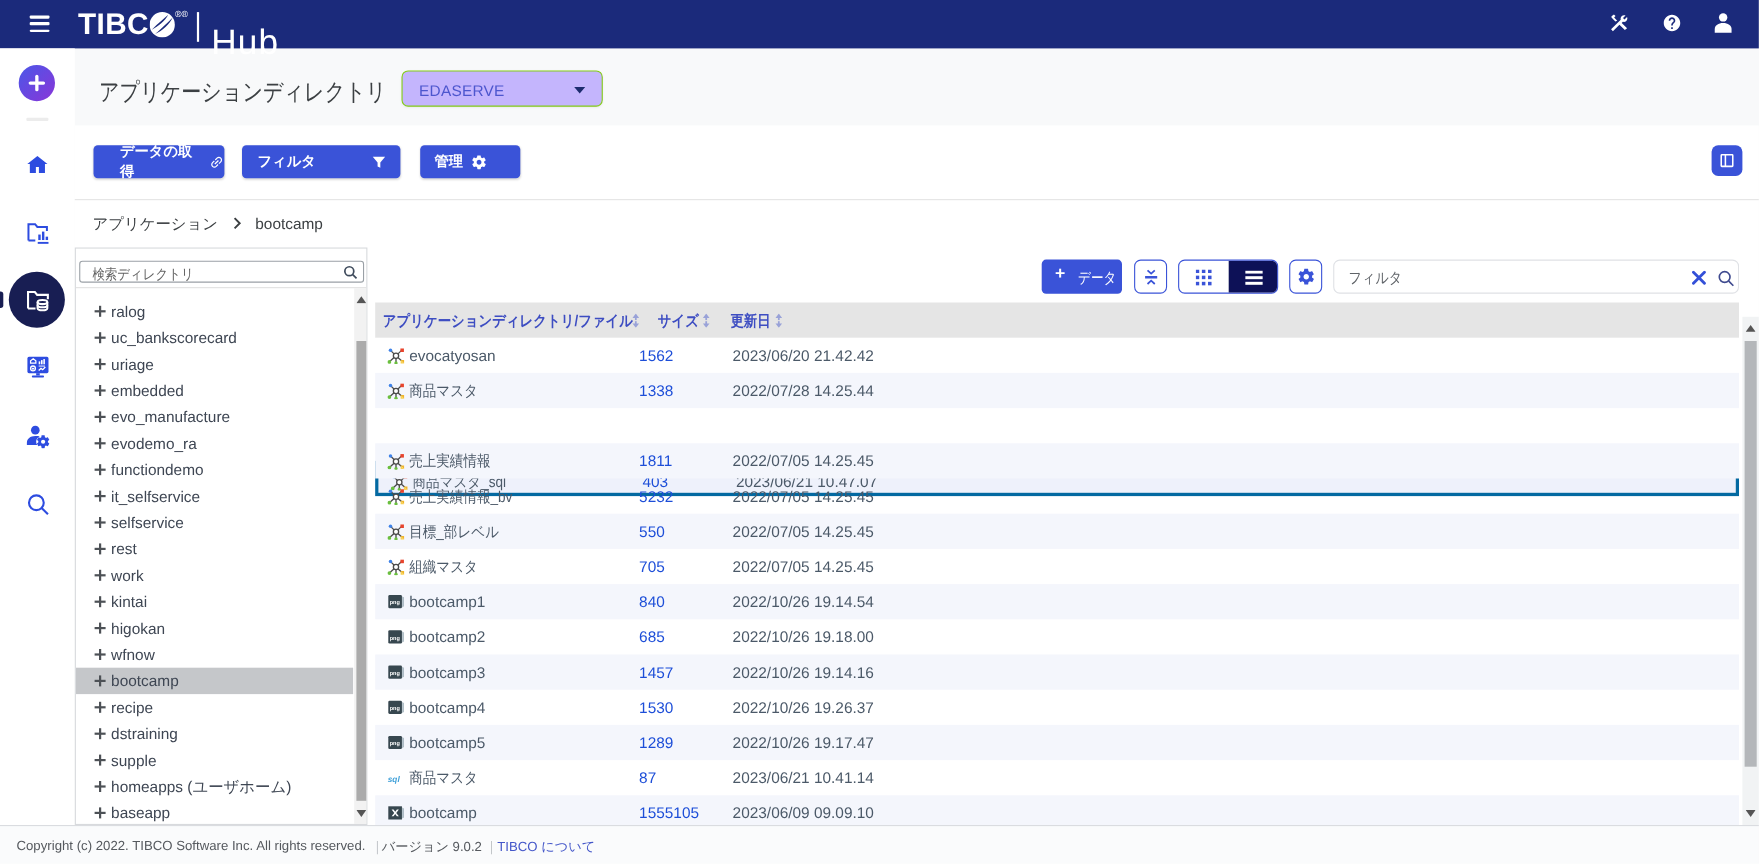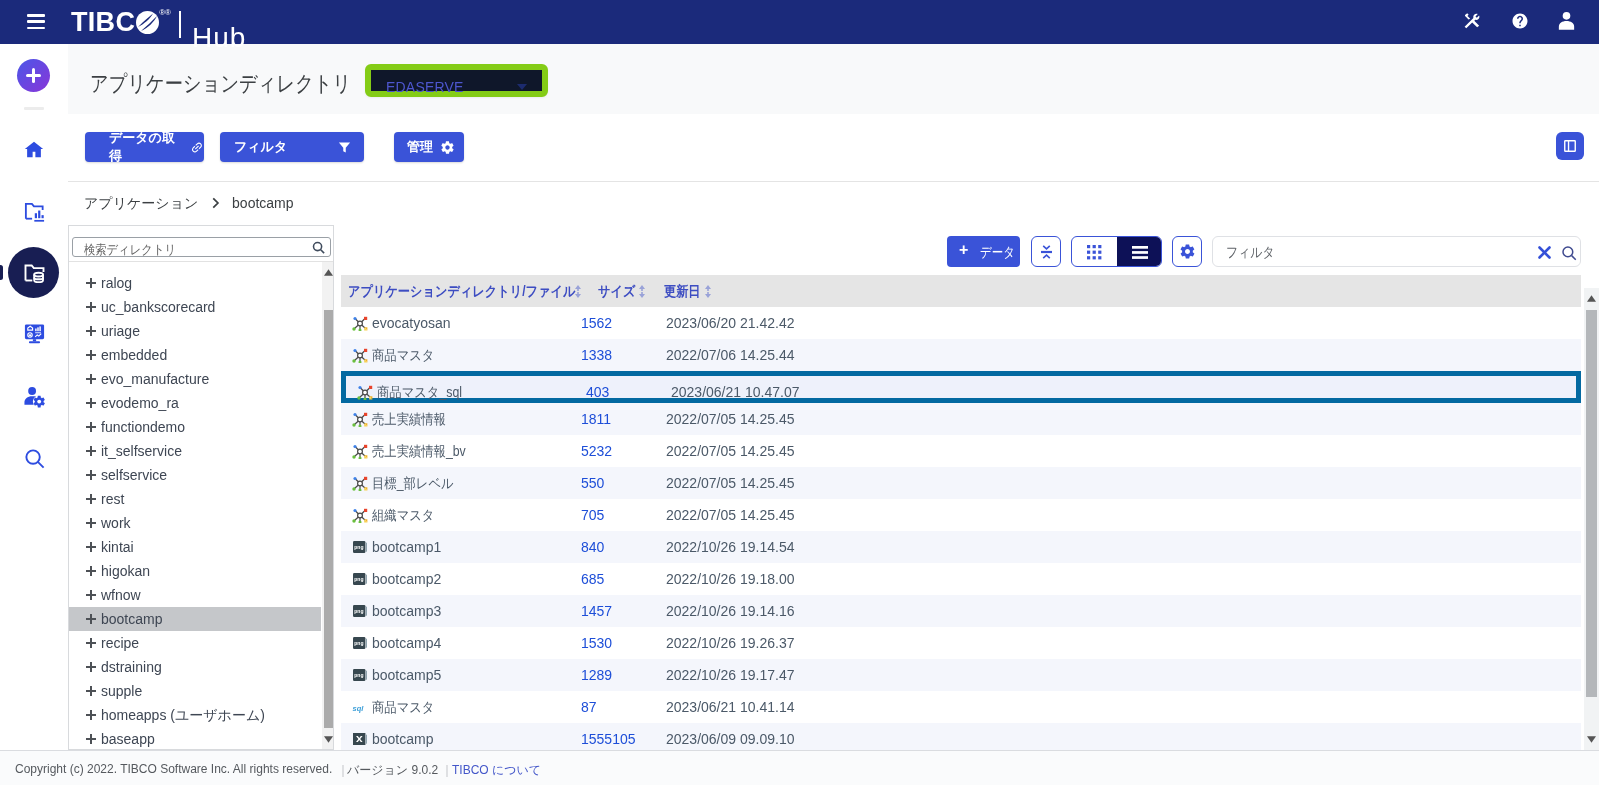--- a/index.html
+++ b/index.html
@@ -6,38 +6,38 @@
 html,body { width:1599px; height:785px; overflow:hidden; }
 body { font-family:"Liberation Sans",sans-serif; position:relative; background:#f8f9fa; }
 
 
 #navbar { position:absolute; left:0; top:0; width:1599px; height:44px; background:#1b2a7b; }
 #burger { position:absolute; left:27px; top:14px; width:18px; height:16px; }
 #burger div { height:2.6px; background:#fff; border-radius:1px; margin-bottom:3.7px; }
 #logo { position:absolute; left:71px; top:0; height:44px; display:flex; align-items:center; color:#ffffff; }
 .tibc { font-size:27px; font-weight:700; letter-spacing:0.3px; }
 .wf { font-size:28px; font-weight:400; letter-spacing:0.8px; margin-left:2px;}
-.hub { font-size:28px; font-weight:400; letter-spacing:1px;margin-top:32px; }
+.hub { font-size:32px; font-weight:400; letter-spacing:1px;margin-top:32px; }
 .reg { font-size:8px; align-self:flex-start; margin-top:8px; }
 .vbar { display:inline-block; width:2px; height:27px; background:#fff; margin:0 11px 0 8px; position:relative; top:2px;}
 .nbicon { position:absolute; top:12px; }
 
 
 #sidebar { position:absolute; left:0; top:44px; width:68px; height:706px; background:#fff; }
 #plusbtn { position:absolute; left:17px; top:15px; width:33px; height:33px; border-radius:50%; background:linear-gradient(135deg,#4b57e8 0%,#8936d8 100%); }
 #plusbtn:before { content:""; position:absolute; left:9px; top:15px; width:15px; height:3px; background:#fff; border-radius:1.5px;}
 #plusbtn:after { content:""; position:absolute; left:15px; top:9px; width:3px; height:15px; background:#fff; border-radius:1.5px;}
 #sidediv { position:absolute; left:24px; top:63px; width:20px; height:2.5px; background:#ececec; border-radius:1px; }
 .sbic { position:absolute; left:23px; }
 #activecirc { position:absolute; left:8px; top:203px; width:51px; height:51px; border-radius:50%; background:#181e53; }
 #activenotch { position:absolute; left:-2px; top:221px; width:5px; height:15px; border-radius:3px; background:#181e53; }
 
 
 #title { position:absolute; left:90px; top:69px; font-size:22px; color:#3c4043; transform:scaleX(0.83); transform-origin:0 50%; white-space:nowrap; }
-#edaselect { position:absolute; left:365px; top:64px; width:183px; height:33px; background:#0f172a; border:6px solid #84cc16; border-radius:6px; box-shadow:0 1px 2px rgba(0,0,0,0.05); }
+#edaselect { position:absolute; left:365px; top:64px; width:183px; height:33px; background:#c4b5fd; border:1px solid #84cc16; border-radius:6px; box-shadow:0 1px 2px rgba(0,0,0,0.05); }
 #edaselect span { position:absolute; left:15px; top:9px; font-size:14px; font-weight:400; color:#4d56ce; letter-spacing:0.2px; }
 #edaselect .caret { position:absolute; right:15px; top:14px; width:0; height:0; border-left:5.5px solid transparent; border-right:5.5px solid transparent; border-top:6.5px solid #1c2b6e; }
 
 #whitecard { position:absolute; left:68px; top:114px; width:1531px; height:636px; background:#fff; }
 
 
 .bluebtn { position:absolute; top:132px; height:30px; background:#3a53d8; border-radius:4px; color:#fff; font-size:13px; font-weight:700; display:flex; align-items:center; box-shadow:0 1px 2px rgba(0,0,0,0.15); }
 #hdrdivider { position:absolute; left:68px; top:181px; width:1531px; height:1px; background:#e4e4e4; }
 #breadcrumb { position:absolute; left:84px; top:194px; font-size:14px; color:#3c4043; }
 #paneltoggle { position:absolute; left:1556px; top:132px; width:28px; height:28px; background:#3a53d8; border-radius:6px; }
@@ -64,21 +64,21 @@
 #segmented { position:absolute; left:730px; top:11px; width:91px; height:31px; border:1px solid #3a53d8; border-radius:6px; overflow:hidden; }
 #seglist { position:absolute; left:45px; top:0; width:46px; height:30px; background:#0d1157; }
 #filterinput { position:absolute; left:871px; top:11px; width:369px; height:31px; background:#fff; border:1px solid #dfe1e5; border-radius:6px; }
 #filterinput span { position:absolute; left:13px; top:7px; font-size:14px; color:#5f6368; white-space:nowrap; transform:scaleX(0.85); transform-origin:0 50%; }
 
 #thead { position:absolute; left:0; top:50px; width:1240px; height:32px; background:#e5e5e5; }
 .th { position:absolute; top:0; height:32px; line-height:32px; font-size:14px; font-weight:700; color:#3d4dc2; transform:scaleX(0.87); transform-origin:0 50%; white-space:nowrap; }
 .sorticon { position:absolute; top:10px; }
 .row { position:absolute; left:0; width:1240px; height:32px; }
 .row.alt { background:#f4f6fc; }
-.rowsel { background:#eef1fb; border:5px solid #0369a1; }
+.rowsel { background:#eef1fb; border:3px solid #0369a1;margin-top:48px; }
 .cellname { position:absolute; left:31px; top:0; height:32px; line-height:32px; font-size:14px; color:#4b5968; white-space:nowrap; }
 .cjk { display:inline-block; transform:scaleX(0.88); transform-origin:0 50%; }
 .cellsize { position:absolute; left:240px; top:0; height:32px; line-height:32px; font-size:14px; color:#1d4ed8; }
 .celldate { position:absolute; left:325px; top:0; height:32px; line-height:32px; font-size:14px; color:#4b5968; }
 .rowicon { position:absolute; left:11px; top:8px; width:16px; height:16px; }
 
 
 #tablesb { position:absolute; left:1584px; top:288px; width:15px; height:462px; background:#f1f3f4; }
 #tablesb .thumb { position:absolute; left:2px; top:22px; width:11px; height:387px; background:#b4b7ba; }
 
@@ -193,21 +193,21 @@
   <svg style="margin-left:8px; transform:rotate(-45deg)" width="15" height="15" viewBox="0 0 24 24" fill="#fff">
       <path d="M3.9 12c0-1.7 1.4-3.1 3.1-3.1h4V7H7c-2.8 0-5 2.2-5 5s2.2 5 5 5h4v-1.9H7c-1.7 0-3.1-1.4-3.1-3.1zM8 13h8v-2H8v2zm9-6h-4v1.9h4c1.7 0 3.1 1.4 3.1 3.1s-1.4 3.1-3.1 3.1h-4V17h4c2.8 0 5-2.2 5-5s-2.2-5-5-5z"></path>
     </svg>
 </div>
 <div class="bluebtn" style="left:220px; width:144px;">
     <span style="margin-left:14px;">フィルタ</span>
   <svg style="position:absolute; right:12px" width="15" height="15" viewBox="0 0 24 24" fill="#fff">
       <path d="M3 4h18l-7 8.5V20l-4-2v-5.5L3 4z"></path>
     </svg>
 </div>
-<div class="bluebtn" style="left:382px; width:70px;margin-left:12px;">
+<div class="bluebtn" style="left:382px; width:91px;">
     <span style="margin-left:13px;">管理</span>
   <svg style="margin-left:7px" width="15" height="15" viewBox="0 0 24 24" fill="#fff">
       <path d="M19.4 13c0-.3.1-.6.1-1s0-.7-.1-1l2.1-1.7c.2-.2.2-.4.1-.6l-2-3.5c-.1-.2-.4-.3-.6-.2l-2.5 1c-.5-.4-1.1-.7-1.7-1l-.4-2.6c0-.2-.2-.4-.5-.4h-4c-.2 0-.4.2-.5.4l-.4 2.6c-.6.2-1.2.6-1.7 1l-2.5-1c-.2-.1-.5 0-.6.2l-2 3.5c-.1.2-.1.4.1.6L4.5 11c0 .3-.1.6-.1 1s0 .7.1 1l-2.1 1.7c-.2.2-.2.4-.1.6l2 3.5c.1.2.4.3.6.2l2.5-1c.5.4 1.1.7 1.7 1l.4 2.6c0 .2.2.4.5.4h4c.2 0 .4-.2.5-.4l.4-2.6c.6-.2 1.2-.6 1.7-1l2.5 1c.2.1.5 0 .6-.2l2-3.5c.1-.2.1-.4-.1-.6L19.4 13zM12 15.5c-1.9 0-3.5-1.6-3.5-3.5s1.6-3.5 3.5-3.5 3.5 1.6 3.5 3.5-1.6 3.5-3.5 3.5z"></path>
     </svg>
 </div>
 <div id="paneltoggle">
   <svg style="position:absolute;left:7px;top:7px" width="14" height="14" viewBox="0 0 24 24" fill="none" stroke="#fff" stroke-width="2.4">
       <rect x="3" y="3" width="18" height="18" rx="1"></rect>
       <line x1="9.5" y1="3" x2="9.5" y2="21"></line>
     </svg>
@@ -429,21 +429,21 @@
           </g>
           <circle cx="3" cy="3.5" r="1.6" fill="#3f82e8"></circle>
           <rect x="12" y="1.8" width="3.2" height="3.2" fill="#e8442c"></rect>
           <circle cx="2" cy="14" r="1.7" fill="#6abf3e"></circle>
           <circle cx="8" cy="15" r="1.5" fill="#6abf3e"></circle>
           <path d="M12.2 12.2h3.2v3.2z" fill="#f0b428"></path>
           <path d="M12.2 12.2l3.2 3.2h-3.2z" fill="#f8d050"></path>
         </svg>
         <div class="cellname"><span class="cjk">商品マスタ</span></div>
         <div class="cellsize">1338</div>
-        <div class="celldate">2022/07/06 14.25.44</div>
+        <div class="celldate">2022/07/28 14.25.44</div>
       </div>
       <div class="row rowsel" style="top:146px">
         <svg class="rowicon" viewBox="0 0 16 16">
           <g stroke="#4a4a4a" stroke-width="1.2" fill="none">
             <line x1="8" y1="8.5" x2="3.5" y2="4"></line>
             <line x1="8" y1="8.5" x2="13" y2="3.5"></line>
             <line x1="8" y1="8.5" x2="2.5" y2="13.5"></line>
             <line x1="8" y1="8.5" x2="8" y2="14.5"></line>
             <line x1="8" y1="8.5" x2="13" y2="13"></line>
             <circle cx="8" cy="8.5" r="2.4" fill="#fff"></circle>

